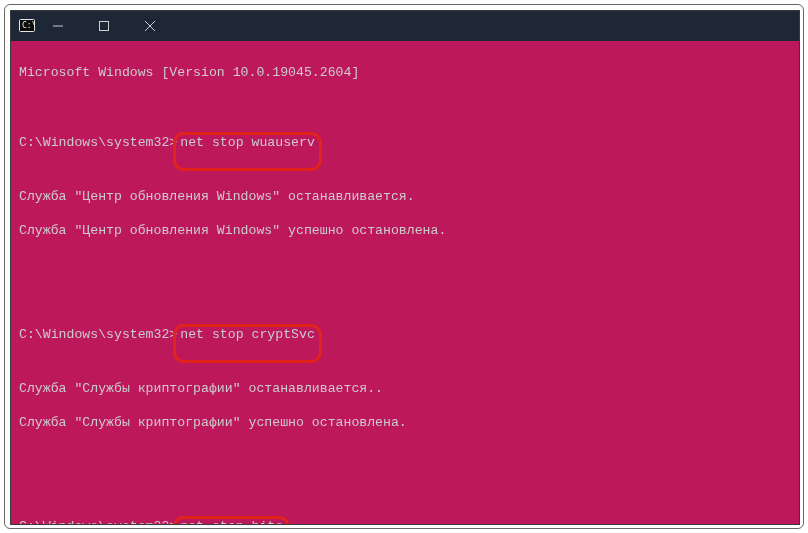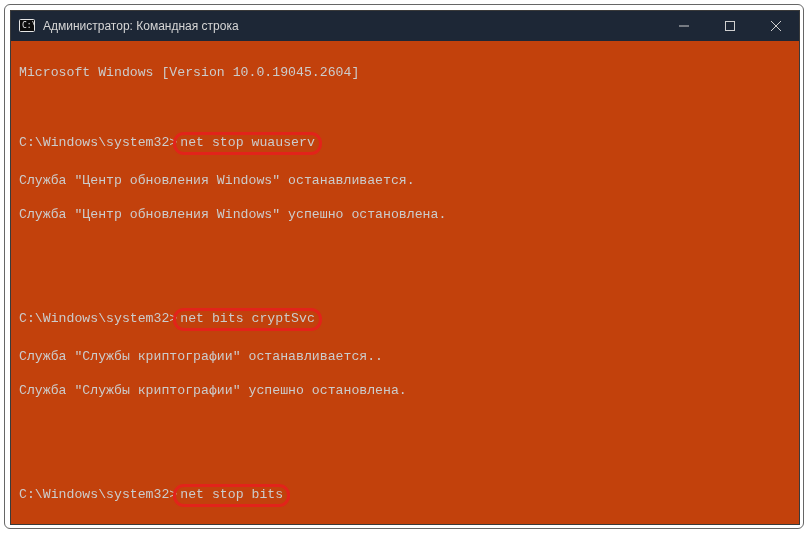--- a/index.html
+++ b/index.html
@@ -63,54 +63,53 @@
     width: 46px;
     height: 30px;
     display: flex;
     align-items: center;
     justify-content: center;
     color: #cfcfcf;
   }
   .win-btn svg { display: block; }
   .console {
     flex: 1;
-    background: #c2410c;
+    background: #be185d;
     color: #cccccc;
     font-family: Consolas, "Courier New", monospace;
     font-size: 13.2px;
     line-height: 17px;
     padding: 6px 8px 8px 8px;
     white-space: pre;
     overflow: hidden;
     position: relative;
   }
   .line { display: block; min-height: 17px; }
   .hl {
     border: 3px solid #e2231a;
     border-radius: 11px;
-    padding: 0 4px 2px 4px;
+    padding: 0 4px 18px 4px;
     margin-left: -4px;
     display: inline-block;
     line-height: 15px;
   }
 </style>
 </head>
 <body>
 
 <div class="frame">
   <div class="window">
 
     <div class="titlebar">
       <span class="title-icon">
         <svg width="16" height="16" viewBox="0 0 16 16">
           <rect x="0.5" y="1.5" width="15" height="12" rx="1" fill="#0c0c0c" stroke="#e6e6e6" stroke-width="1"></rect>
           <text x="3" y="10" font-family="Consolas, monospace" font-size="8" fill="#e6e6e6">C:\</text>
         </svg>
       </span>
-      <span class="title-text">Администратор: Командная строка</span>
       <div class="win-controls">
         <div class="win-btn">
           <svg width="10" height="10" viewBox="0 0 10 10">
               <line x1="0" y1="5" x2="10" y2="5" stroke="#cfcfcf" stroke-width="1"></line>
             </svg>
         </div>
         <div class="win-btn">
           <svg width="10" height="10" viewBox="0 0 10 10">
               <rect x="0.5" y="0.5" width="9" height="9" fill="none" stroke="#cfcfcf" stroke-width="1"></rect>
             </svg>
@@ -125,21 +124,21 @@
     </div>
 
     <div class="console">
 <span class="line">Microsoft Windows [Version 10.0.19045.2604]</span>
 <span class="line"></span>
 <span class="line"><span>C:\Windows\system32&gt;</span><span class="hl">net stop wuauserv</span></span>
 <span class="line">Служба "Центр обновления Windows" останавливается.</span>
 <span class="line">Служба "Центр обновления Windows" успешно остановлена.</span>
 <span class="line"></span>
 <span class="line"></span>
-<span class="line"><span>C:\Windows\system32&gt;</span><span class="hl">net bits cryptSvc</span></span>
+<span class="line"><span>C:\Windows\system32&gt;</span><span class="hl">net stop cryptSvc</span></span>
 <span class="line">Служба "Службы криптографии" останавливается..</span>
 <span class="line">Служба "Службы криптографии" успешно остановлена.</span>
 <span class="line"></span>
 <span class="line"></span>
 <span class="line"><span>C:\Windows\system32&gt;</span><span class="hl">net stop bits</span></span>
 
 
 
 
 

